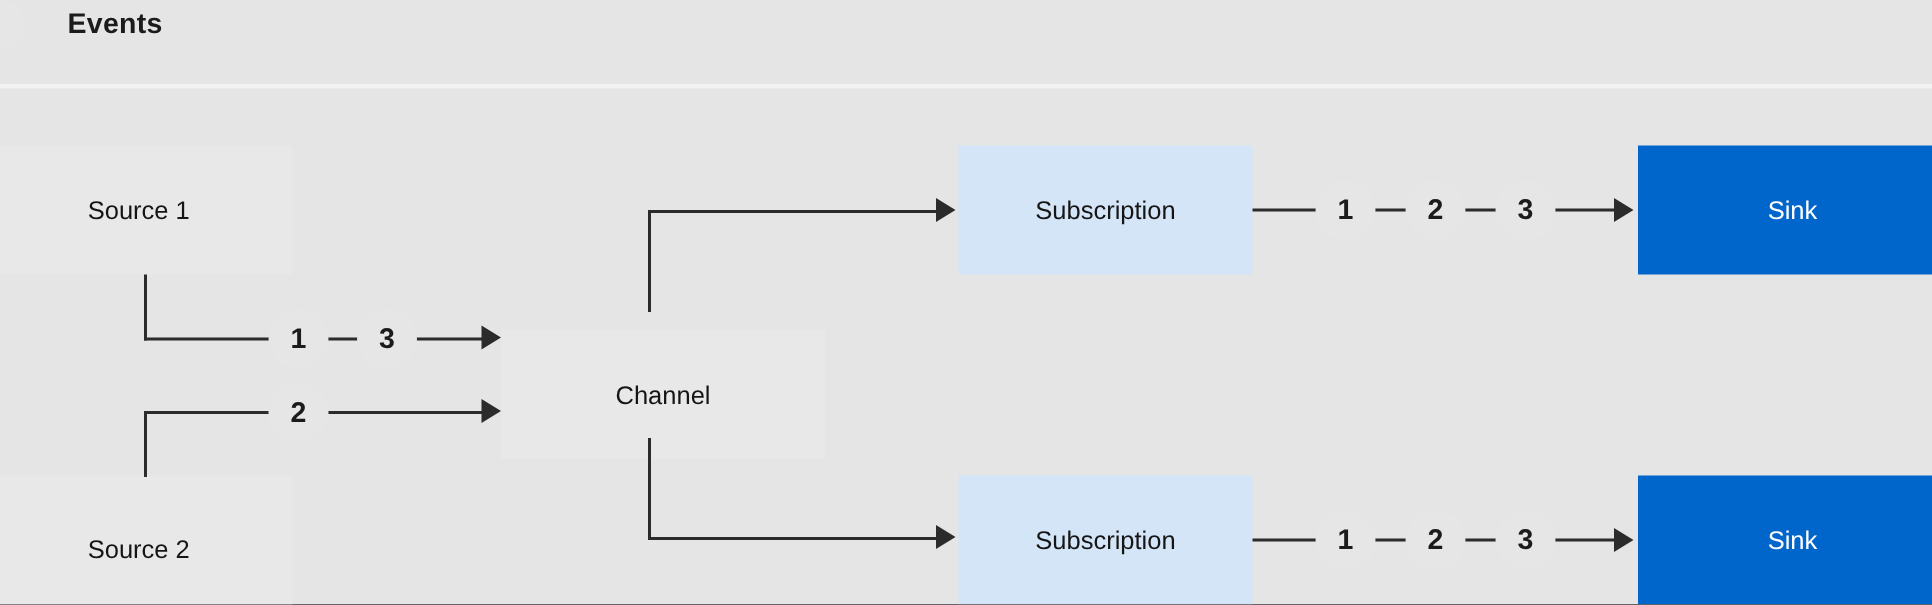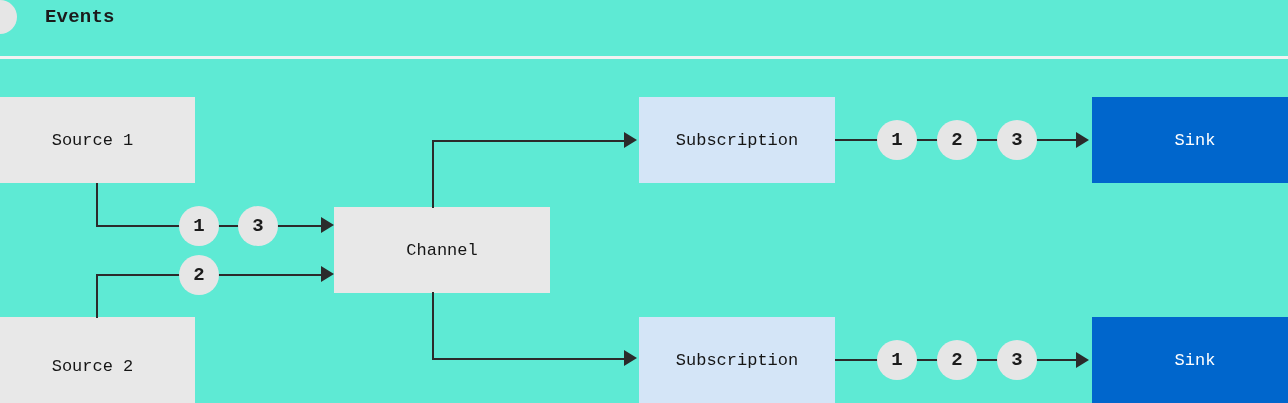--- a/index.html
+++ b/index.html
@@ -4,23 +4,23 @@
 <style>
   html, body {
     margin: 0;
     padding: 0;
     background: #000000;
   }
   #stage {
     position: relative;
     width: 1288px;
     height: 403px;
-    background: #5eead4;
+    background: #e5e5e5;
     overflow: hidden;
-    font-family: Liberation Mono, monospace;
+    font-family: Liberation Sans, sans-serif;
   }
 
   
   .legend-dot {
     position: absolute;
     left: 0px;
     top: 0px;
     width: 34px;
     height: 34px;
     border-radius: 50%;
@@ -56,21 +56,21 @@
     font-size: 17px;
     line-height: 1;
     box-sizing: border-box;
   }
   .box-gray  { background: #E8E8E8; color: #151515; }
   .box-blue  { background: #D4E5F7; color: #151515; }
   .box-sink  { background: #0066CC; color: #FFFFFF; }
 
   #box-source1    { left: -10px;  top: 97px;  width: 205px; height: 86px; }
   #box-source2    { left: -10px;  top: 317px; width: 205px; height: 98px; }
-  #box-channel    { left: 334px;  top: 207px; width: 216px; height: 86px; }
+  #box-channel    { left: 334px;  top: 220px; width: 216px; height: 86px; }
   #box-sub-top    { left: 639px;  top: 97px;  width: 196px; height: 86px; }
   #box-sub-bottom { left: 639px;  top: 317px; width: 196px; height: 86px; }
   #box-sink-top   { left: 1092px; top: 97px;  width: 206px; height: 86px; }
   #box-sink-bot   { left: 1092px; top: 317px; width: 206px; height: 86px; }
 
   
   .hline {
     position: absolute;
     height: 2px;
     background: #2B2B2B;

